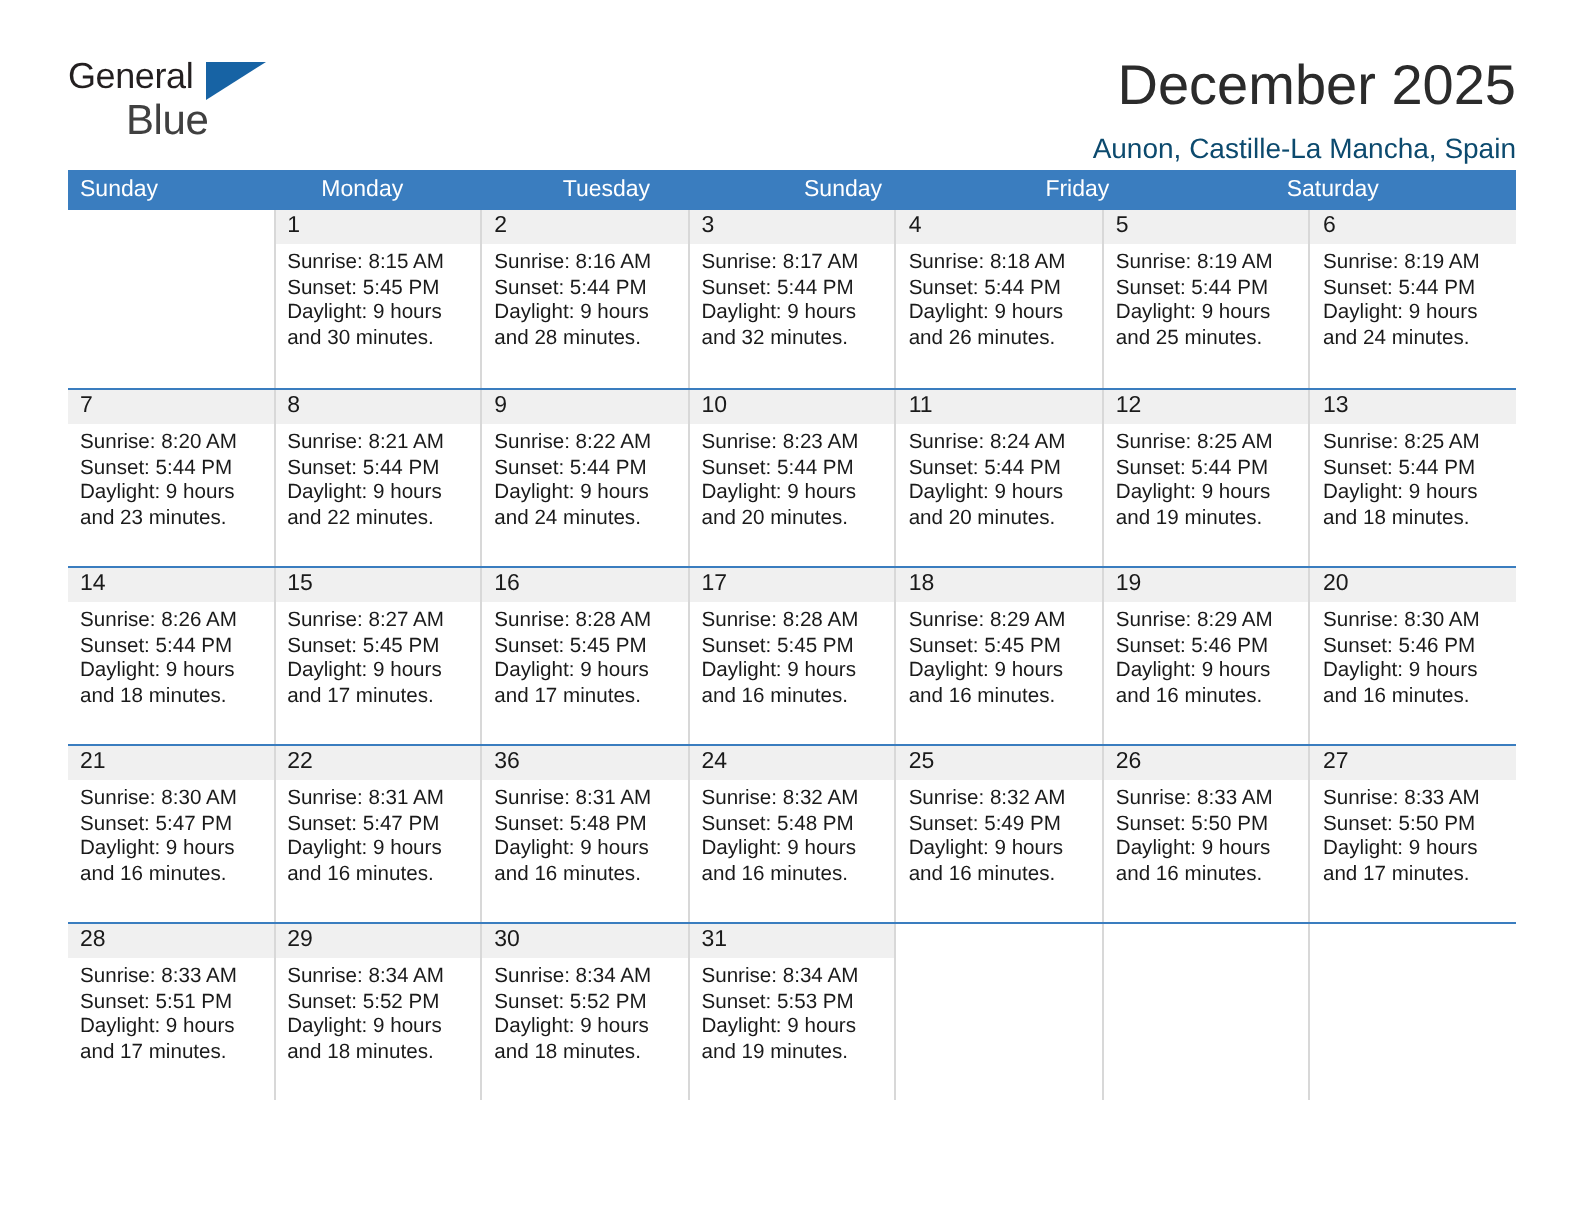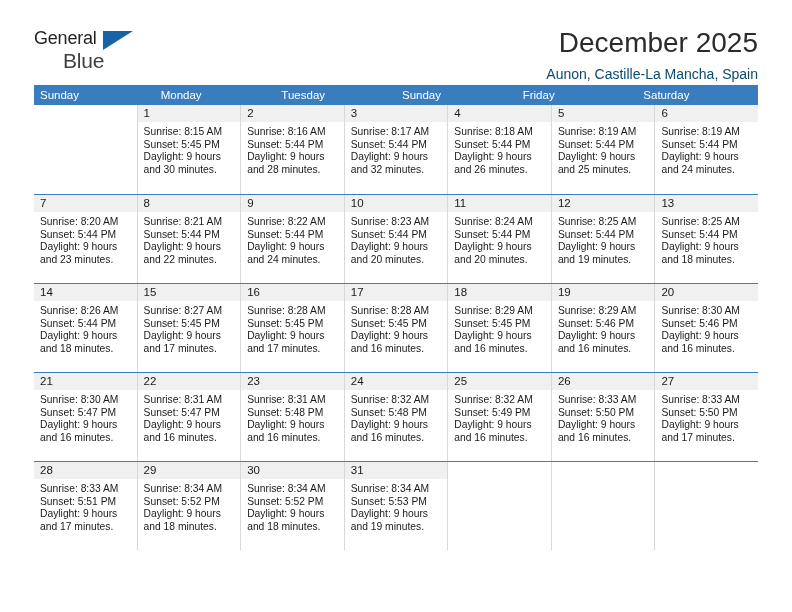--- a/index.html
+++ b/index.html
@@ -376,21 +376,21 @@
           <div class="day-cell">
             <div class="daynum-bar">22</div>
             <div class="day-info">
               <div>Sunrise: 8:31 AM</div>
               <div>Sunset: 5:47 PM</div>
               <div>Daylight: 9 hours</div>
               <div>and 16 minutes.</div>
             </div>
           </div>
           <div class="day-cell">
-            <div class="daynum-bar">23</div>
+            <div class="daynum-bar">36</div>
             <div class="day-info">
               <div>Sunrise: 8:31 AM</div>
               <div>Sunset: 5:48 PM</div>
               <div>Daylight: 9 hours</div>
               <div>and 16 minutes.</div>
             </div>
           </div>
           <div class="day-cell">
             <div class="daynum-bar">24</div>
             <div class="day-info">

